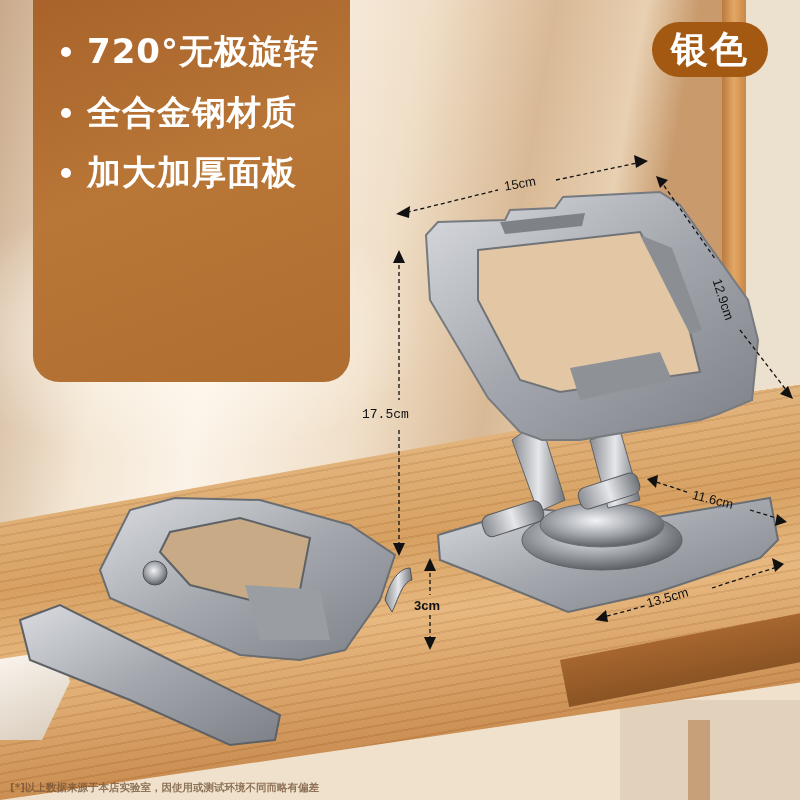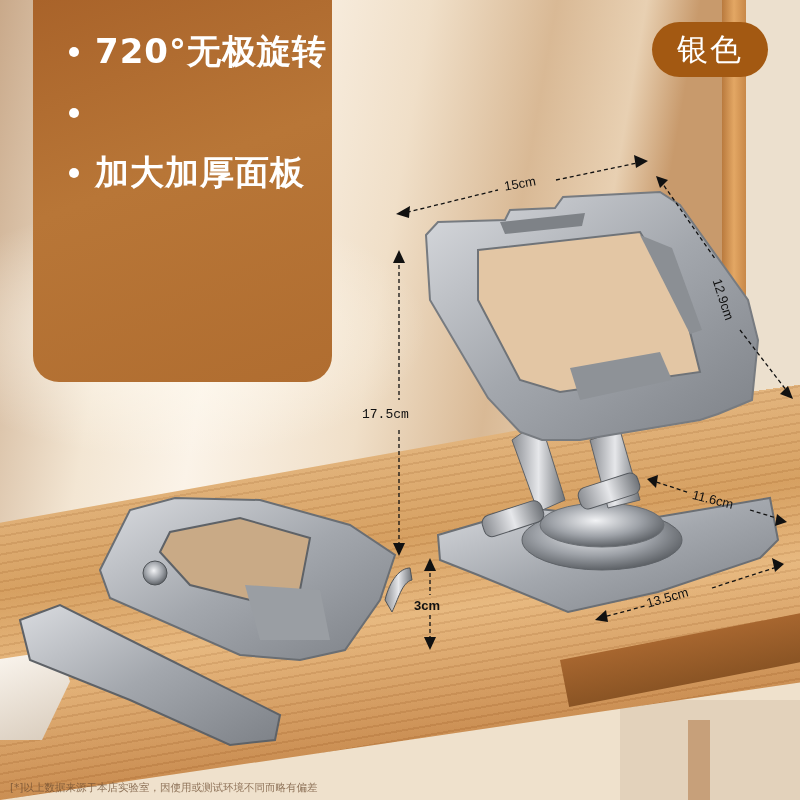--- a/index.html
+++ b/index.html
@@ -18,36 +18,36 @@
   .table-grain { position: absolute; left: 0; top: 380px; width: 800px; height: 420px;
     background: repeating-linear-gradient(170deg, rgba(120,70,30,0.10) 0 2px, rgba(255,230,190,0.06) 2px 9px);
     clip-path: polygon(0 34%, 100% 0, 100% 72%, 0 100%); }
   .table-edge { position: absolute; left: 560px; top: 660px; width: 260px; height: 48px;
     background: linear-gradient(180deg, #a7662f, #8a5424); transform: rotate(-11deg); transform-origin: left top; }
   .table-leg { position: absolute; left: 688px; top: 720px; width: 22px; height: 80px; background: #c7a07a; }
   .table-below { position: absolute; left: 620px; top: 700px; width: 180px; height: 100px; background: #e3d2bb; z-index: 0; }
   .block { position: absolute; left: 0; top: 650px; width: 70px; height: 90px;
     background: linear-gradient(160deg, #fbf6ef, #d8cbbb); clip-path: polygon(0 10%, 85% 0, 100% 35%, 60% 100%, 0 100%); }
 
-  .panel { position: absolute; left: 33px; top: 0; width: 291px; height: 382px;
+  .panel { position: absolute; left: 33px; top: 0; width: 317px; height: 382px;
     background: linear-gradient(160deg, #a9632a, #b87637 45%, #b06d30);
-    border-radius: 0 0 26px 26px; padding-left: 8px; }
+    border-radius: 0 0 26px 26px; }
   .features { list-style: none; margin: 0; padding: 22px 0 0 28px; }
   .feature { display: flex; align-items: center; height: 60.5px; color: #fff;
     font-size: 34px; font-weight: bold; letter-spacing: 1px; }
   .bullet { width: 10px; height: 10px; border-radius: 50%; background: #fff; margin-right: 16px; flex: 0 0 auto; }
 
   .badge { position: absolute; left: 652px; top: 22px; width: 116px; height: 55px;
-    border-radius: 28px; background: #a35912; color: #fff; font-size: 31px; font-weight: normal;
+    border-radius: 28px; background: #a35912; color: #fff; font-size: 37px; font-weight: bold;
     display: flex; align-items: center; justify-content: center; letter-spacing: 2px; }
 
   .dim { position: absolute; color: #111; font-size: 13px; font-family: "Liberation Sans", sans-serif; white-space: nowrap; }
   svg.overlay { position: absolute; left: 0; top: 0; width: 800px; height: 800px; }
 
-  .footnote { position: absolute; left: 10px; top: 781px; font-size: 10.5px; color: rgba(110,78,50,0.75); white-space: nowrap; }
+  .footnote { position: absolute; left: 10px; top: 781px; font-size: 10.5px; color: rgba(110,78,50,0.75); white-space: nowrap; font-weight: bold; }
 </style>
 </head>
 <body>
 
 <div class="scene">
   <div class="wall"></div>
   <div class="wall-light"></div>
   <div class="pillar"></div>
   <div class="pillar-right"></div>
   <div class="table-below"></div>
@@ -141,20 +141,21 @@
   <div class="dim" style="left:414px; top:598px;font-weight:bold;">3cm</div>
 
   <div class="panel">
     <ul class="features">
       <li class="feature">
           <span class="bullet"></span>
           <span>720°无极旋转</span>
         </li>
       <li class="feature">
           <span class="bullet"></span>
+          <span>全合金钢材质</span>
         </li>
       <li class="feature">
           <span class="bullet"></span>
           <span>加大加厚面板</span>
         </li>
     </ul>
   </div>
 
   <div class="badge">银色</div>
 

